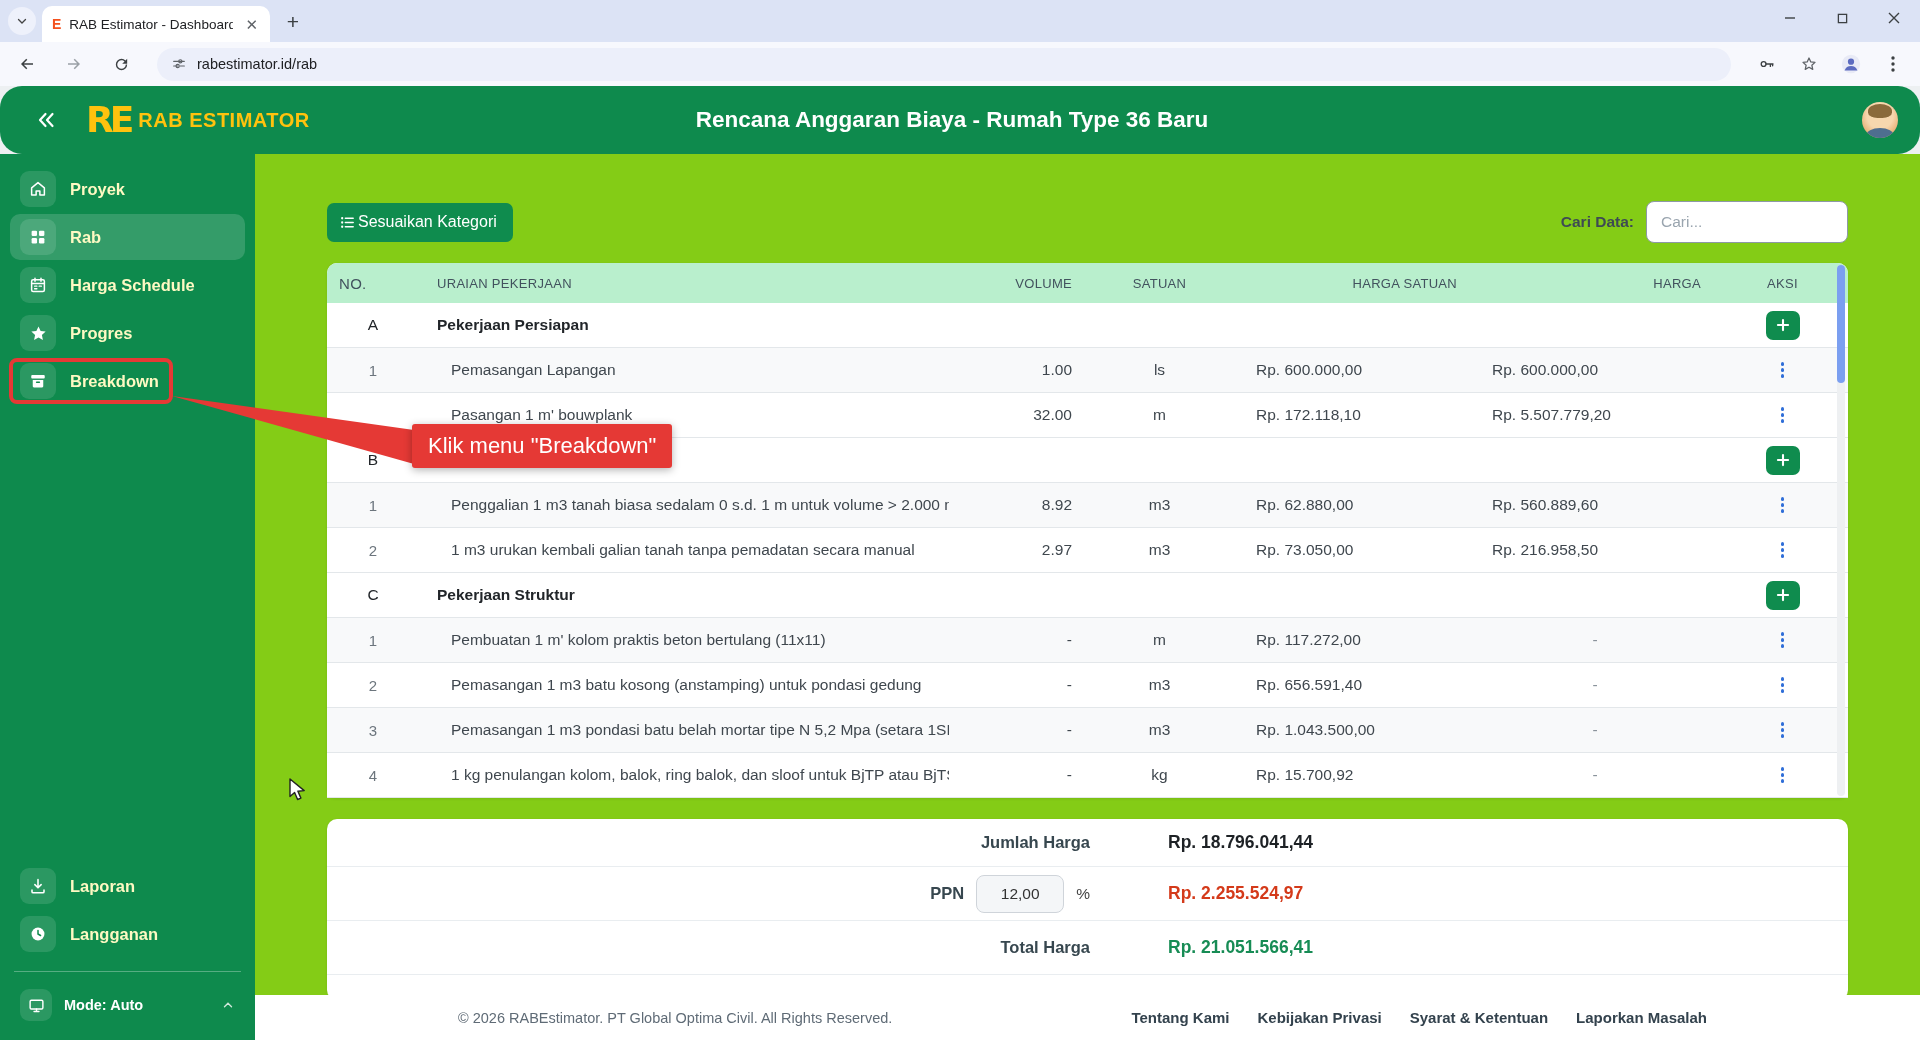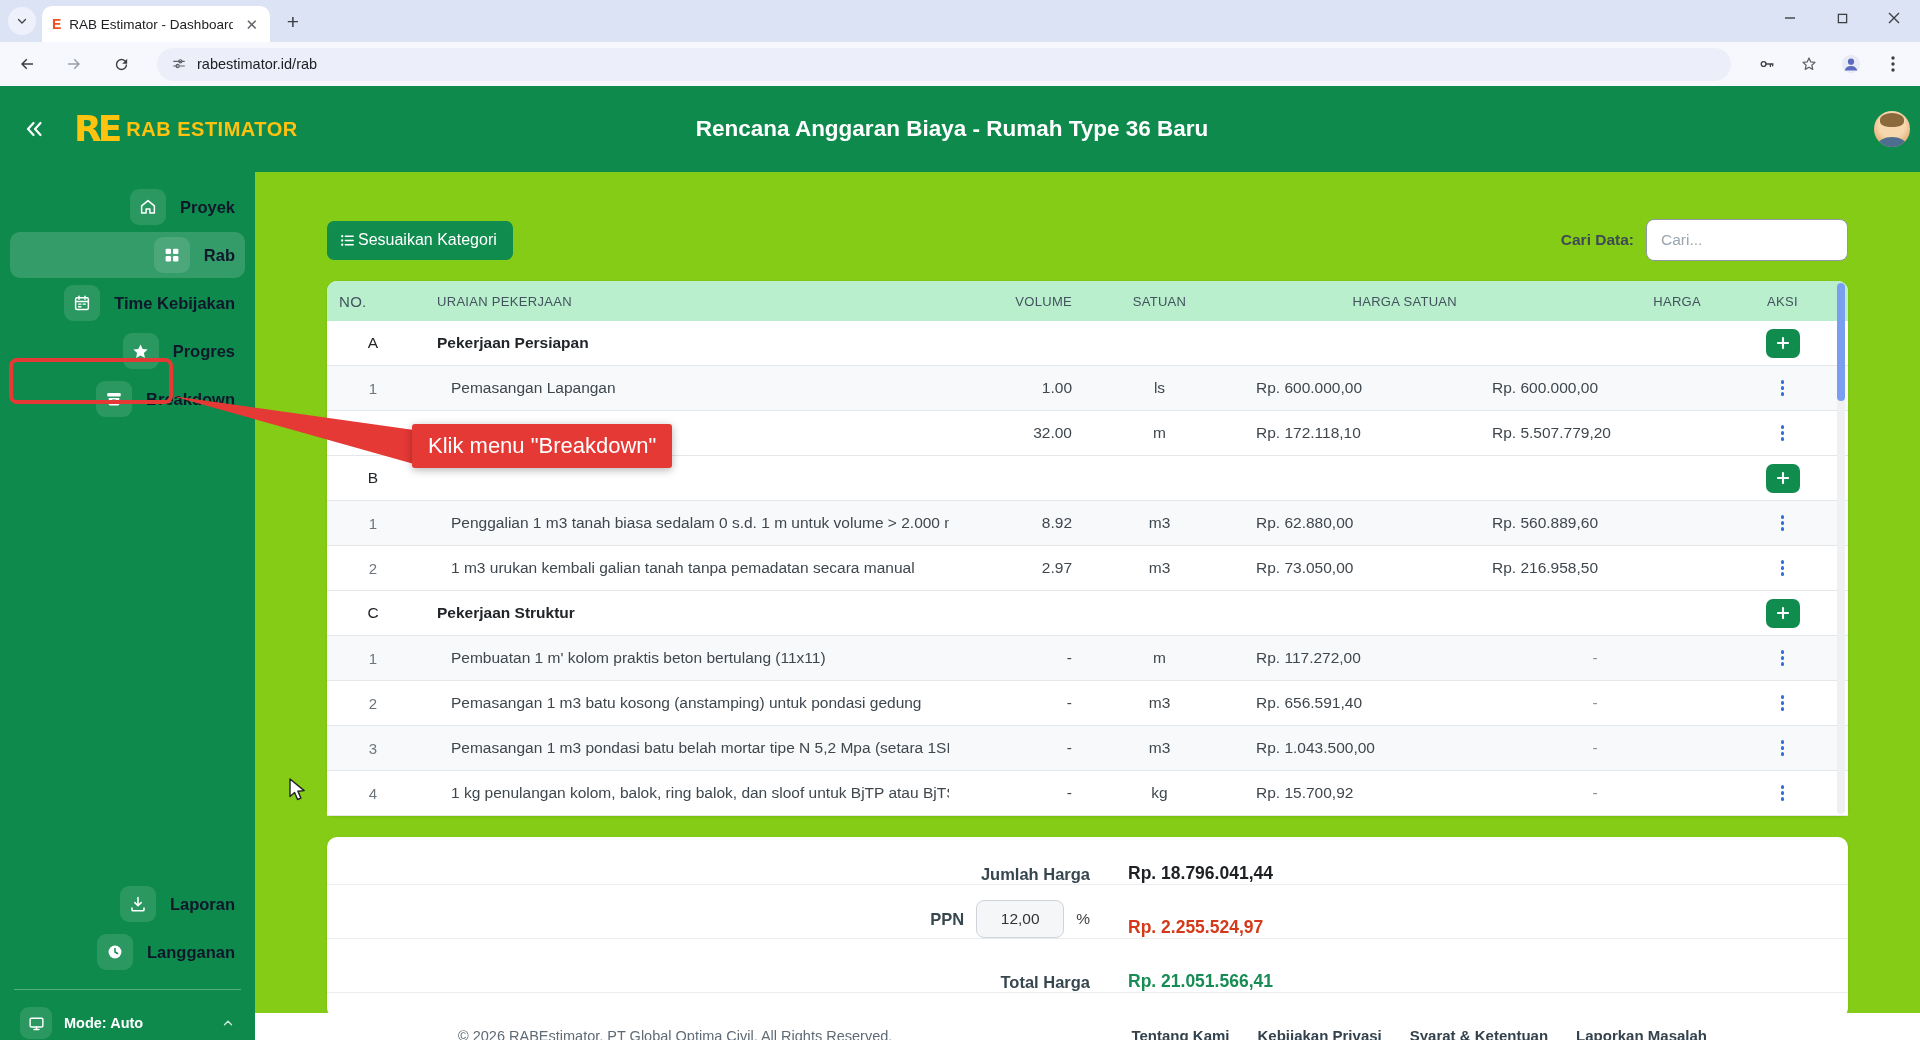--- a/index.html
+++ b/index.html
@@ -20,37 +20,37 @@
   .win-controls { position:absolute; right:0; top:0; height:36px; display:flex; }
   .win-controls>div { width:52px; display:flex; align-items:center; justify-content:center; color:#3c4043; }
   .toolbar { height:44px; background:#f7f8fd; display:flex; align-items:center; padding:0 10px; gap:13px; }
   .navbtn { width:34px; height:34px; display:flex; align-items:center; justify-content:center; border-radius:50%; }
   .omnibox { flex:1; height:33px; background:#eceffa; border-radius:17px; display:flex; align-items:center;
     padding:0 14px; gap:10px; margin:0 6px; }
   .omni-url { font-size:14.5px; color:#202124; }
   .tb-right { display:flex; align-items:center; gap:8px; }
 
   
-  .app-header { height:86px; background:#0e8a4d; display:flex; align-items:center; padding:0 10px; position:relative; }
+  .app-header { height:68px; background:#0e8a4d; display:flex; align-items:center; padding:0 22px; position:relative;border-radius:22px; }
   .collapse-btn { color:#fff; margin-left:12px; display:flex; }
   .logo-wrap { display:flex; align-items:center; margin-left:28px; gap:8px; }
   .logo-mark { font-weight:900; font-size:36px; color:#ffc20e; letter-spacing:-4px; line-height:1;
     font-family:"DejaVu Sans",sans-serif; }
   .brand { color:#ffc20e; font-weight:800; font-size:20px; letter-spacing:.5px; }
   .page-title { position:absolute; left:0; right:16px; text-align:center; color:#fff; font-weight:700; font-size:22.5px;
     pointer-events:none; }
   .hdr-avatar { margin-left:auto; width:36px; height:36px; border-radius:50%; overflow:hidden; z-index:2;
     background:radial-gradient(circle at 50% 38%, #f6d7ae 0 45%, #e9b57e 70%, #c98f55 100%); position:relative; }
   .hdr-avatar::before { content:""; position:absolute; left:6px; right:6px; top:2px; height:14px; border-radius:50% 50% 40% 40%; background:#8a6a3b; }
   .hdr-avatar::after { content:""; position:absolute; left:4px; right:4px; bottom:-6px; height:16px; border-radius:50%; background:#4e6e8f; }
 
   
   .app-body { display:flex; height:886px; }
   .sidebar { width:255px; background:#0e8a4d; display:flex; flex-direction:column; padding:12px 10px 14px; }
-  .side-item { height:46px; margin-bottom:2px; border-radius:10px; display:flex; align-items:center; padding:0 10px; color:#0f172a; cursor:pointer;justify-content:flex-end; }
+  .side-item { height:46px; margin-bottom:2px; border-radius:10px; display:flex; align-items:center; padding:0 10px; color:#fef9c3; cursor:pointer; }
   .side-item.active { background:rgba(255,255,255,.16); }
   .chip { width:36px; height:36px; border-radius:9px; background:rgba(255,255,255,.12); display:flex; align-items:center; justify-content:center; flex:none; }
   .side-label { margin-left:14px; font-size:16.5px; font-weight:700; white-space:nowrap; }
   .side-spacer { flex:1; }
   .side-divider { border-top:1px solid rgba(255,255,255,.3); margin:12px 4px; }
   .mode-row { height:42px; display:flex; align-items:center; padding:0 10px; color:#fff; }
   .mode-row .chip { width:32px; height:32px; }
   .mode-label { margin-left:12px; font-size:14.5px; font-weight:700; flex:1; }
 
   .content { flex:1; position:relative; background:#84cc16; overflow:hidden; }
@@ -87,21 +87,21 @@
   .c-ak { display:flex; justify-content:center; }
   .add-btn { width:34px; height:29px; border:none; border-radius:7px; background:#0f8c4e; color:#fff;
     display:flex; align-items:center; justify-content:center; cursor:pointer; }
   .kebab { display:flex; flex-direction:column; gap:2.5px; padding:4px 8px; cursor:pointer; }
   .kebab i { width:3.6px; height:3.6px; border-radius:50%; background:#2f6ed8; }
   .tscroll { position:absolute; top:2px; bottom:2px; right:3px; width:8px; background:#eef0f2; border-radius:4px; }
   .tscroll .thumb { position:absolute; top:0; width:8px; height:118px; background:#7b9ff0; border-radius:4px; }
 
   
   .sum-card { margin-top:21px; background:#fff; border-radius:10px; box-shadow:0 1px 3px rgba(0,0,0,.09); overflow:hidden; }
-  .sum-row { display:flex; align-items:flex-end; border-bottom:1px solid #e9edf0; }
+  .sum-row { display:flex; align-items:center; border-bottom:1px solid #e9edf0;gap:40px; }
   .sum-label-area { width:763px; display:flex; justify-content:flex-end; align-items:center; gap:12px; }
   .sum-label { font-size:16.5px; font-weight:700; color:#37474f; }
   .sum-value { margin-left:38px; font-size:17.5px; font-weight:800; color:#1d2125; }
   .row-jumlah { height:48px; }
   .row-ppn { height:54px; }
   .row-total { height:54px; }
   .row-sliver { height:25px; border-bottom:none; }
   .ppn-input { width:88px; height:38px; background:#f4f6f8; border:1px solid #cfd4da; border-radius:8px;
     text-align:center; font-size:15.5px; font-family:inherit; color:#333; }
   .pct { font-size:15.5px; color:#444; }
@@ -246,21 +246,21 @@
           <span class="side-label">Rab</span>
         </div>
         <div class="side-item">
           <span class="chip">
             <svg width="18" height="18" viewBox="0 0 24 24">
               <rect x="3.5" y="5" width="17" height="15.5" rx="2" fill="none" stroke="#fff" stroke-width="2"></rect>
               <path d="M3.5 10h17M8 3v4M16 3v4" stroke="#fff" stroke-width="2" stroke-linecap="round"></path>
               <path d="M7.5 13.5h3M13.5 13.5h3M7.5 17h3" stroke="#fff" stroke-width="1.8" stroke-linecap="round"></path>
             </svg>
           </span>
-          <span class="side-label">Time Kebijakan</span>
+          <span class="side-label">Harga Schedule</span>
         </div>
         <div class="side-item">
           <span class="chip">
             <svg width="19" height="19" viewBox="0 0 24 24">
               <path d="M12 3l2.7 5.9 6.3.7-4.7 4.3 1.3 6.3L12 17l-5.6 3.2 1.3-6.3L3 9.6l6.3-.7z" fill="#fff"></path>
             </svg>
           </span>
           <span class="side-label">Progres</span>
         </div>
         <div class="side-item">

